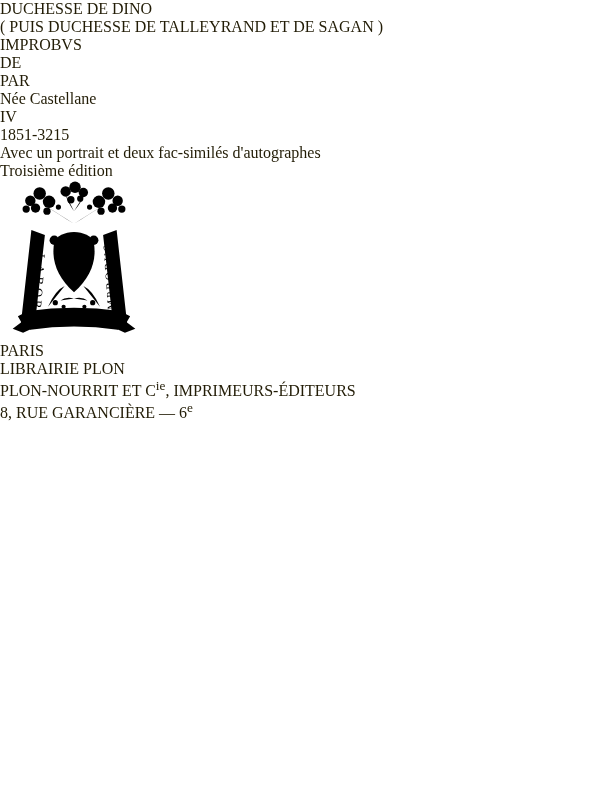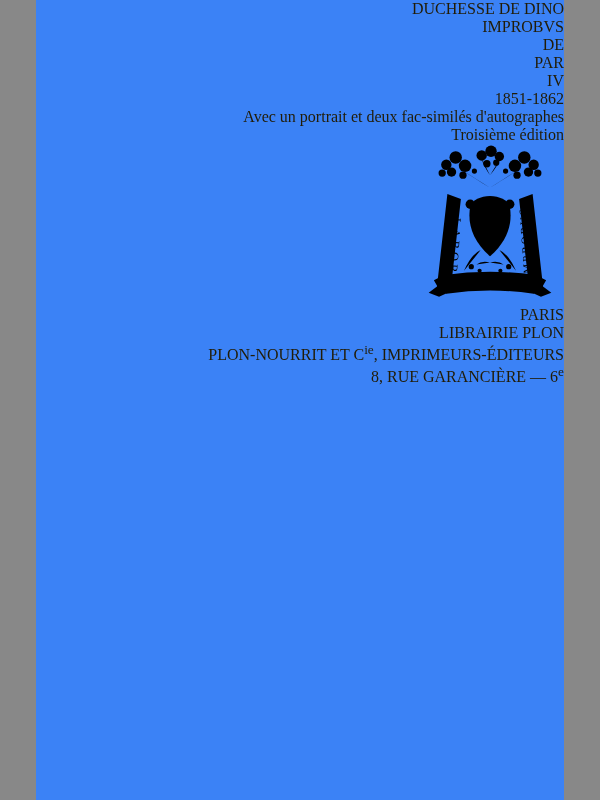--- a/index.html
+++ b/index.html
@@ -1,23 +1,23 @@
 <!DOCTYPE html>
 <html><head>
 <meta charset="utf-8">
 <style>
   html,body{margin:0;padding:0;background:#888;}
   .cover{
     position:relative;
-    width:528px;height:800px;
+    width:600px;height:800px;
     margin:0 auto;
-    background:#3b82f6;
+    background:#ffffff;
     overflow:hidden;
     box-sizing:border-box;
-    text-align:right;
+    text-align:left;
     font-family:"Liberation Serif","DejaVu Serif",serif;
     color:#221c06;
   }
   
   .edge{position:absolute;z-index:5;}
   .edge-top{top:0;left:0;right:0;height:8px;background:linear-gradient(180deg,#ffe globalThis;background:linear-gradient(180deg,#ffe79a 0%,#ffd341 55%,#fdc90a 100%);}
   .edge-right{top:0;right:0;bottom:0;width:9px;background:linear-gradient(270deg,#fff3b4 0%,#ffe27a 55%,#fdc90a 100%);}
   .edge-left{top:0;left:0;bottom:0;width:7px;background:linear-gradient(90deg,#27200a 0%,#473b0f 60%,#6d5d18 90%,#fdc90a 100%);}
   .edge-bottom{left:0;right:9px;bottom:0;height:9px;background:linear-gradient(0deg,#241e08 0%,#473b0f 60%,#847221 90%,#fdc90a 100%);}
 
@@ -60,30 +60,32 @@
 
 <div class="cover">
   <div class="edge edge-top"></div>
   <div class="edge edge-right"></div>
   <div class="edge edge-left"></div>
   <div class="edge edge-bottom"></div>
 
   <div class="content">
 
     <div class="author">DUCHESSE DE DINO</div>
+    <div class="author-sub">( PUIS DUCHESSE DE TALLEYRAND ET DE SAGAN )</div>
     <div class="rule rule-1"></div>
 
     <div class="title-main">IMPROBVS</div>
     <div class="title-de">DE</div>
 
     <div class="par">PAR</div>
+    <div class="editor-sub">Née Castellane</div>
     <div class="rule rule-2"></div>
 
     <div class="vol-num">IV</div>
-    <div class="vol-years">1851-1862</div>
+    <div class="vol-years">1851-3215</div>
     <div class="rule rule-3"></div>
 
     <div class="portrait-note">Avec un portrait et deux fac-similés d'autographes</div>
     <div class="rule rule-4"></div>
     <div class="edition">Troisième édition</div>
 
     <svg class="emblem" width="148" height="158" viewBox="0 0 140 152" aria-hidden="true">
 
       <g>
         <path class="ink-stroke" stroke-width="1.6" d="M70,52 L70,30 M70,42 C60,36 52,31 43,25 M70,42 C80,36 88,31 97,25 M70,30 C66,24 63,19 62,14 M70,30 C75,24 78,19 80,14"></path>

